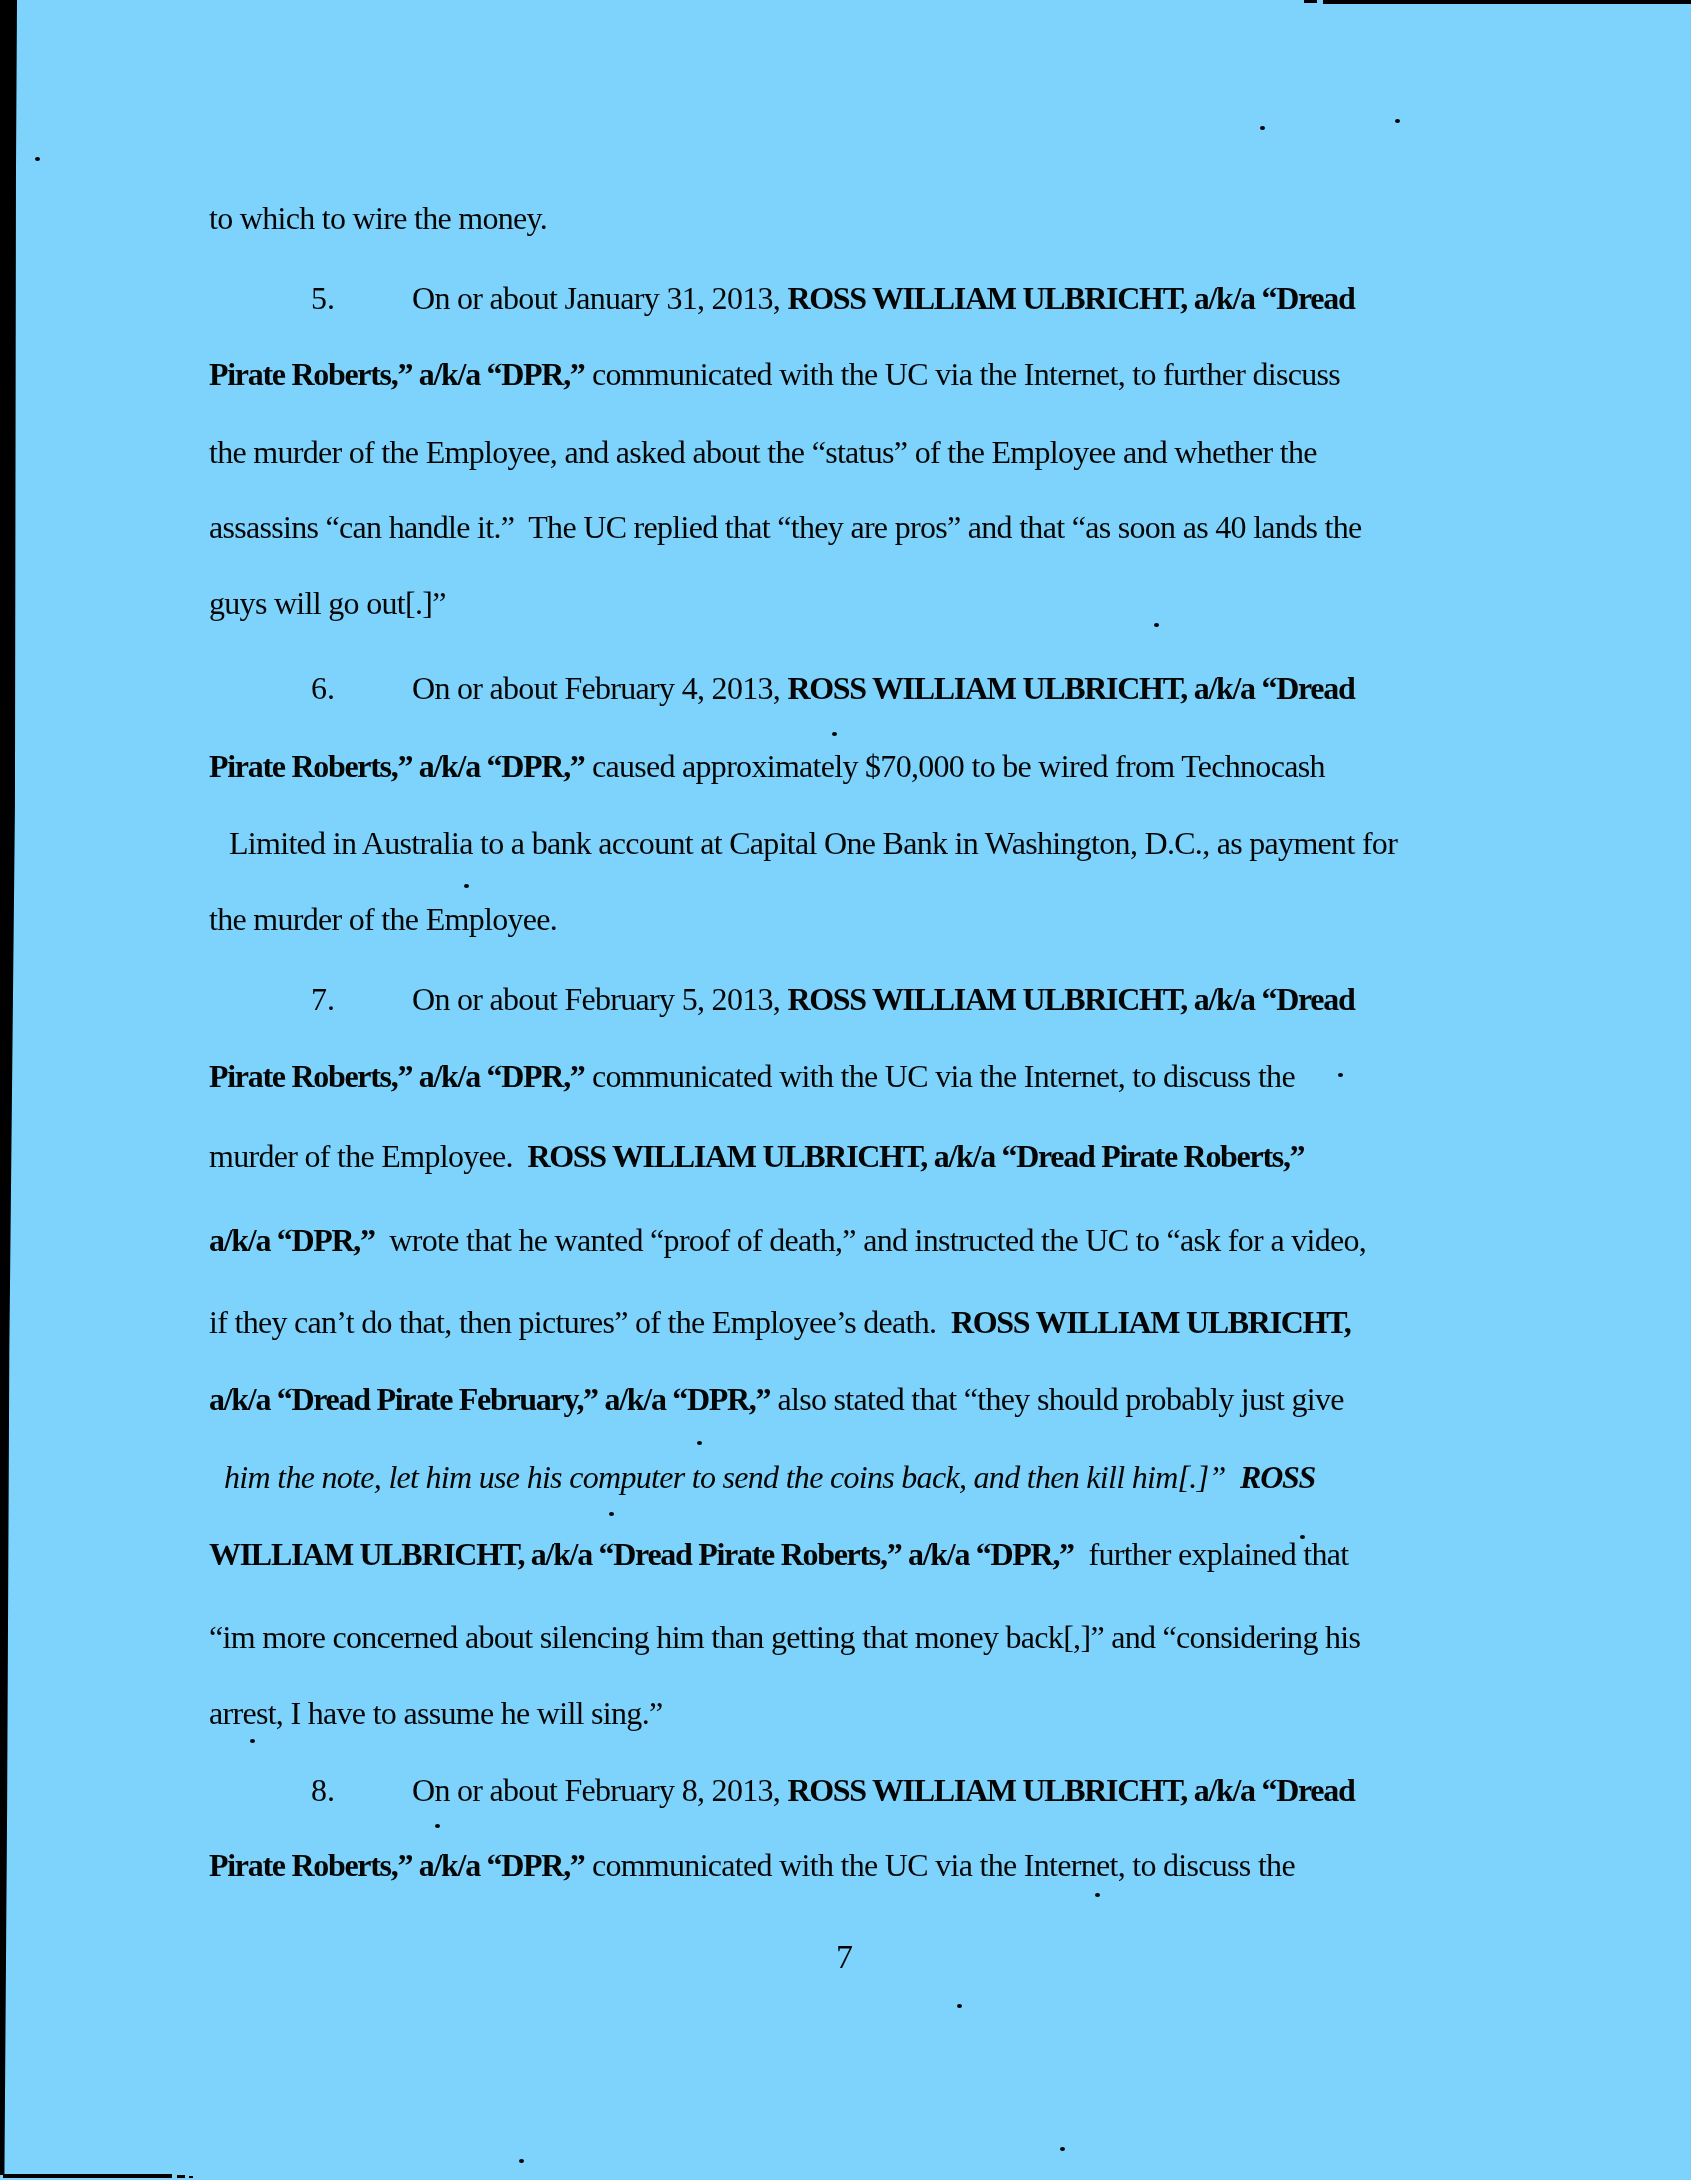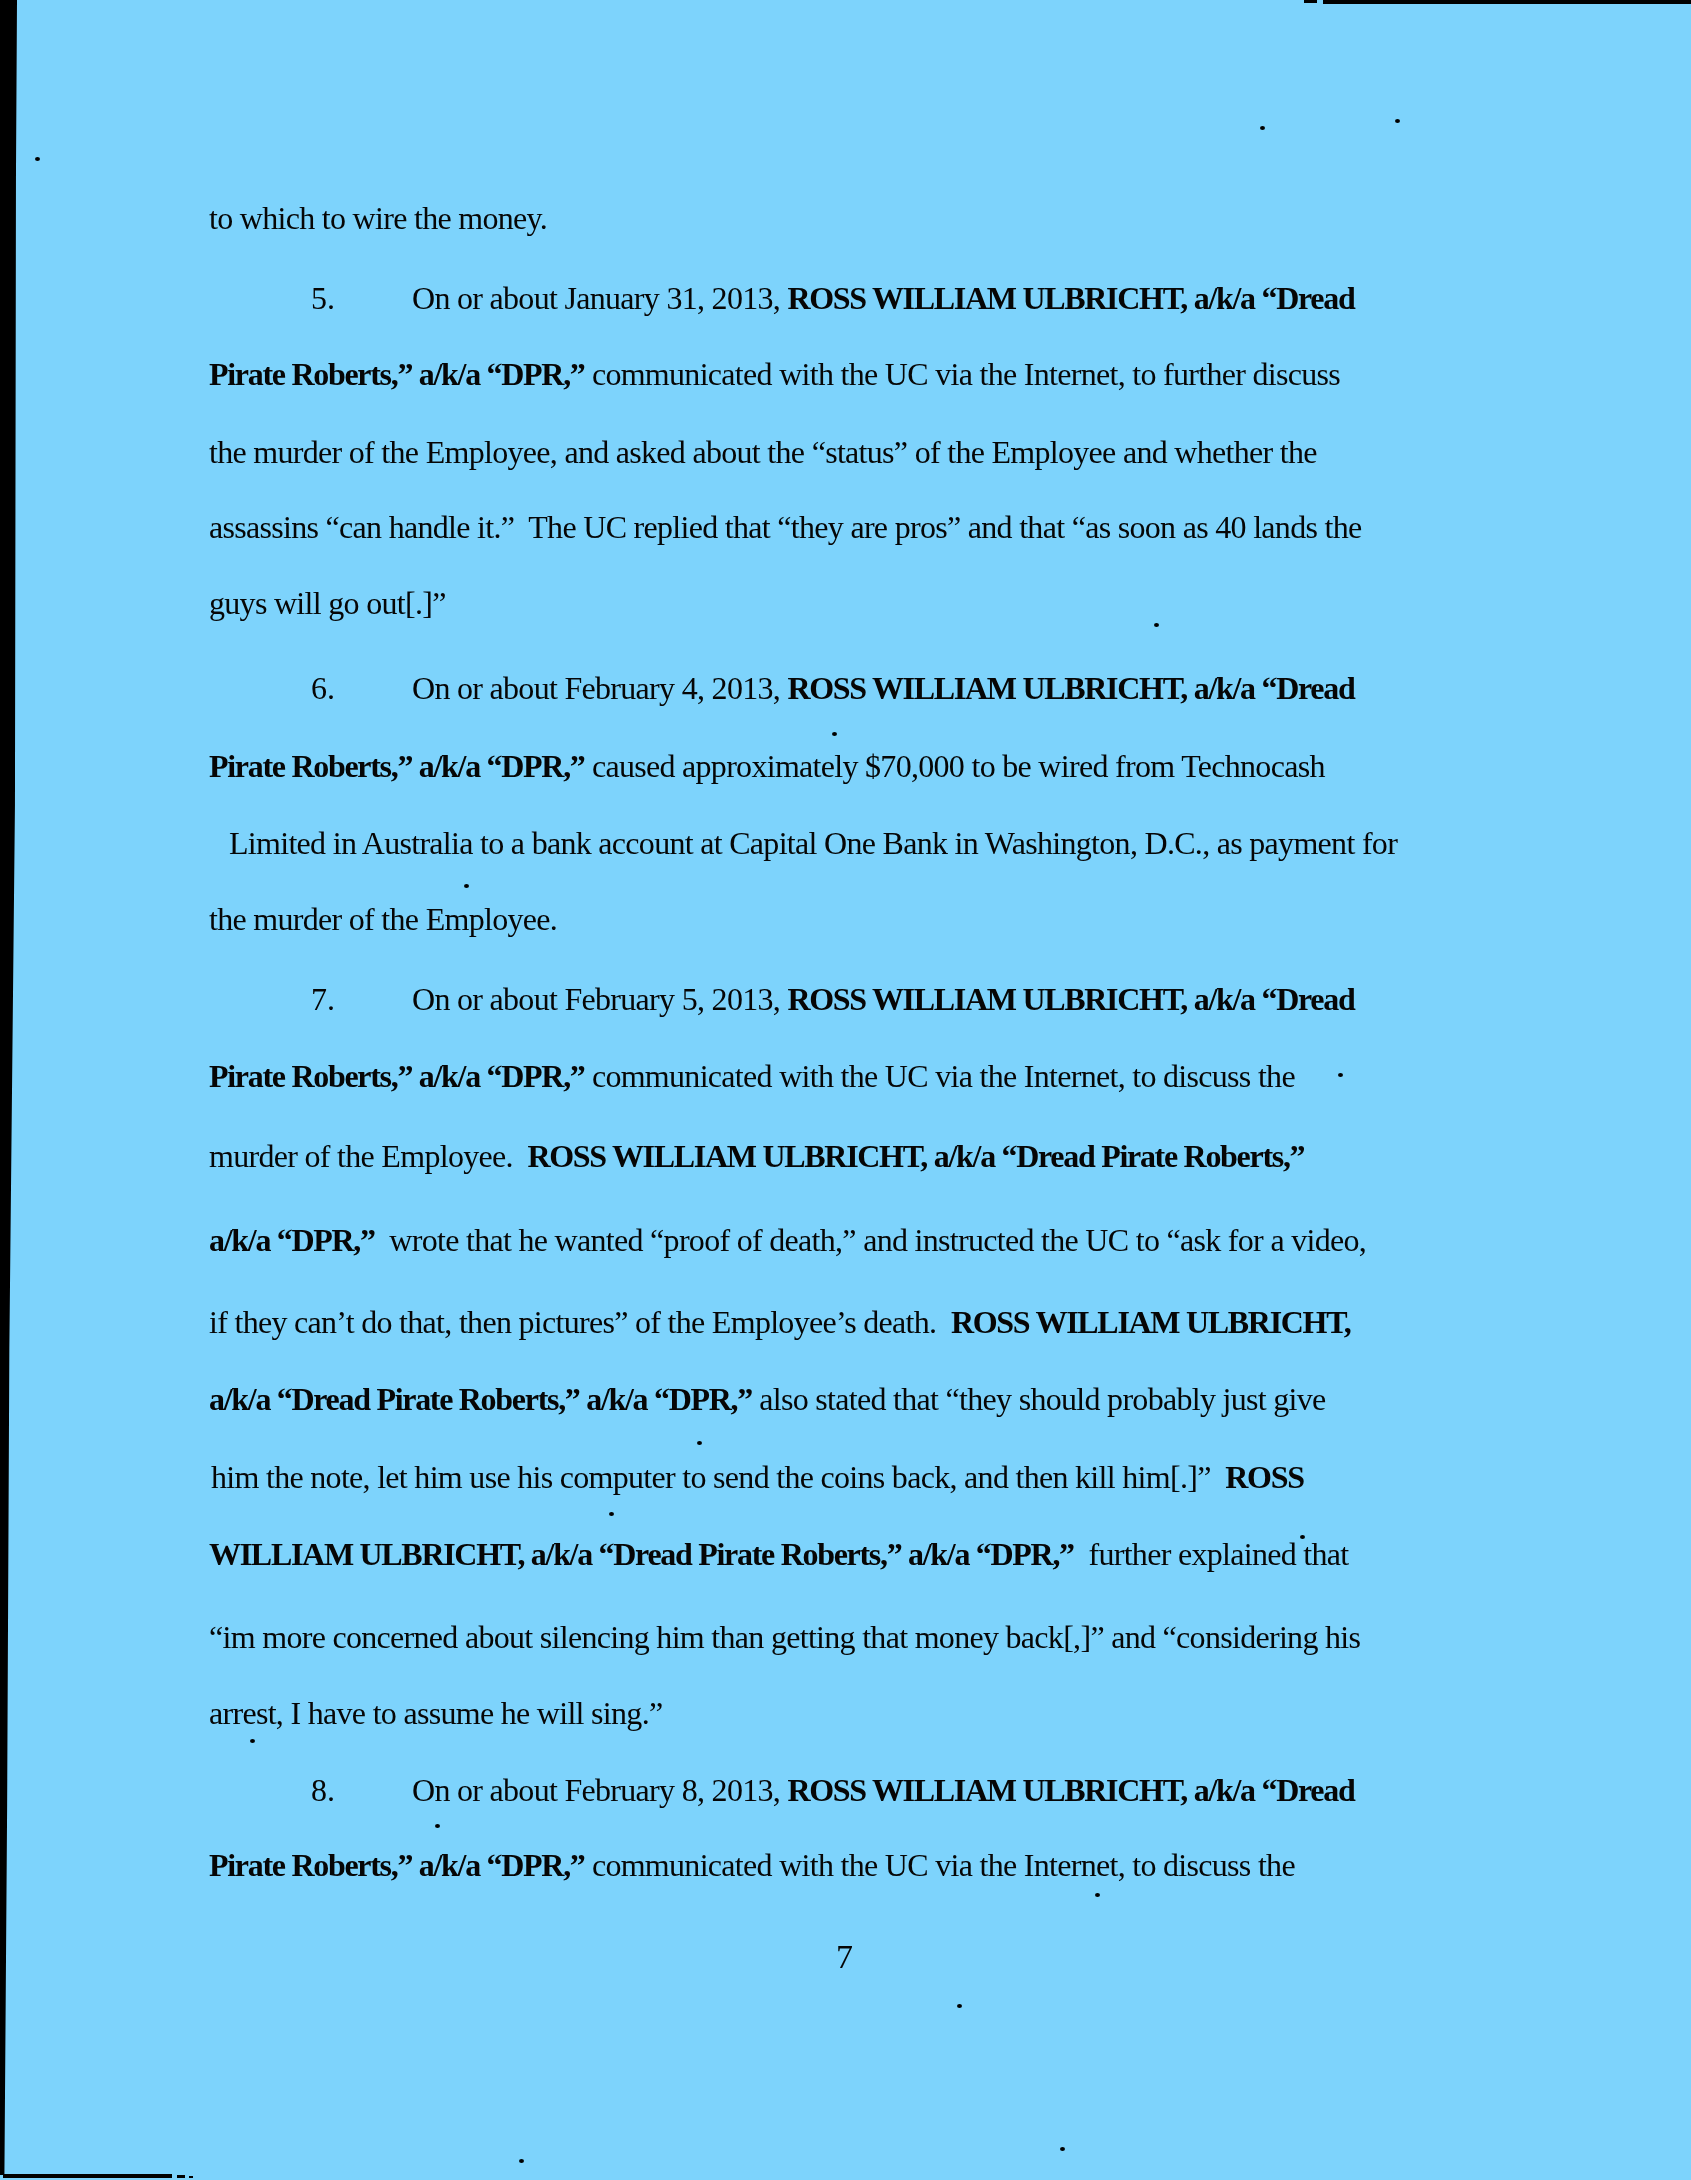--- a/index.html
+++ b/index.html
@@ -76,22 +76,22 @@
       <div class="line" style="left: 209px; top: 582px;"><span>guys will go out[.]”</span></div>
       <div class="line" style="left: 311px; top: 667px;"><span class="num">6.</span><span>On or about February 4, 2013, </span><span class="b">ROSS WILLIAM ULBRICHT, a/k/a “Dread</span></div>
       <div class="line" style="left: 209px; top: 745px;"><span class="b">Pirate Roberts,” a/k/a “DPR,”</span><span> caused approximately $70,000 to be wired from Technocash</span></div>
       <div class="line" style="left: 209px; top: 822px; margin-left: 20px;"><span>Limited in Australia to a bank account at Capital One Bank in Washington, D.C., as payment for</span></div>
       <div class="line" style="left: 209px; top: 898px;"><span>the murder of the Employee.</span></div>
       <div class="line" style="left: 311px; top: 978px;"><span class="num">7.</span><span>On or about February 5, 2013, </span><span class="b">ROSS WILLIAM ULBRICHT, a/k/a “Dread</span></div>
       <div class="line" style="left: 209px; top: 1055px;"><span class="b">Pirate Roberts,” a/k/a “DPR,”</span><span> communicated with the UC via the Internet, to discuss the</span></div>
       <div class="line" style="left: 209px; top: 1135px;"><span>murder of the Employee.  </span><span class="b">ROSS WILLIAM ULBRICHT, a/k/a “Dread Pirate Roberts,”</span></div>
       <div class="line" style="left: 209px; top: 1219px;"><span class="b">a/k/a “DPR,”</span><span>  wrote that he wanted “proof of death,” and instructed the UC to “ask for a video,</span></div>
       <div class="line" style="left: 209px; top: 1301px;"><span>if they can’t do that, then pictures” of the Employee’s death.  </span><span class="b">ROSS WILLIAM ULBRICHT,</span></div>
-      <div class="line" style="left: 209px; top: 1378px;"><span class="b">a/k/a “Dread Pirate Roberts,” a/k/a “DPR,”</span><span> also stated that “they should probably just give</span></div>
-      <div class="line" style="left: 211px; top: 1456px;"><span>him the note, let him use his computer to send the coins back, and then kill him[.]”  </span><span class="b">ROSS</span></div>
+      <div class="line" style="left: 209px; top: 1378px;"><span class="b">a/k/a “Dread Pirate February,” a/k/a “DPR,”</span><span> also stated that “they should probably just give</span></div>
+      <div class="line" style="left: 224px; top: 1456px; font-style: italic;"><span>him the note, let him use his computer to send the coins back, and then kill him[.]”  </span><span class="b">ROSS</span></div>
       <div class="line" style="left: 209px; top: 1533px;"><span class="b">WILLIAM ULBRICHT, a/k/a “Dread Pirate Roberts,” a/k/a “DPR,”</span><span>  further explained that</span></div>
       <div class="line" style="left: 209px; top: 1616px;"><span>“im more concerned about silencing him than getting that money back[,]” and “considering his</span></div>
       <div class="line" style="left: 209px; top: 1692px;"><span>arrest, I have to assume he will sing.”</span></div>
       <div class="line" style="left: 311px; top: 1769px;"><span class="num">8.</span><span>On or about February 8, 2013, </span><span class="b">ROSS WILLIAM ULBRICHT, a/k/a “Dread</span></div>
       <div class="line" style="left: 209px; top: 1844px;"><span class="b">Pirate Roberts,” a/k/a “DPR,”</span><span> communicated with the UC via the Internet, to discuss the</span></div>
       <div class="speck" style="left: 1260px; top: 126px;"></div>
       <div class="speck" style="left: 1395px; top: 119px;"></div>
       <div class="speck" style="left: 35px; top: 157px;"></div>
       <div class="speck" style="left: 1154px; top: 623px;"></div>
       <div class="speck" style="left: 832px; top: 732px;"></div>

